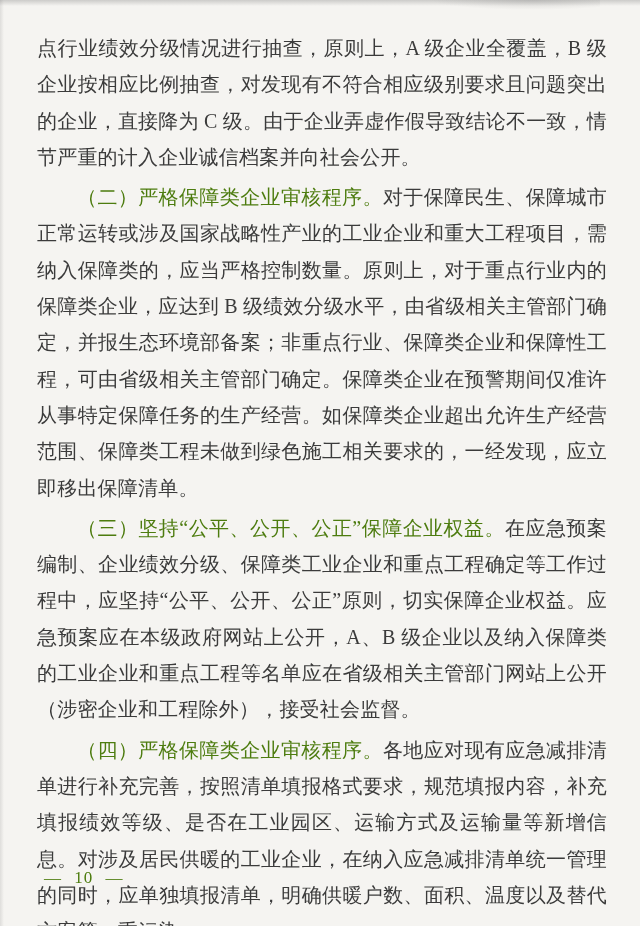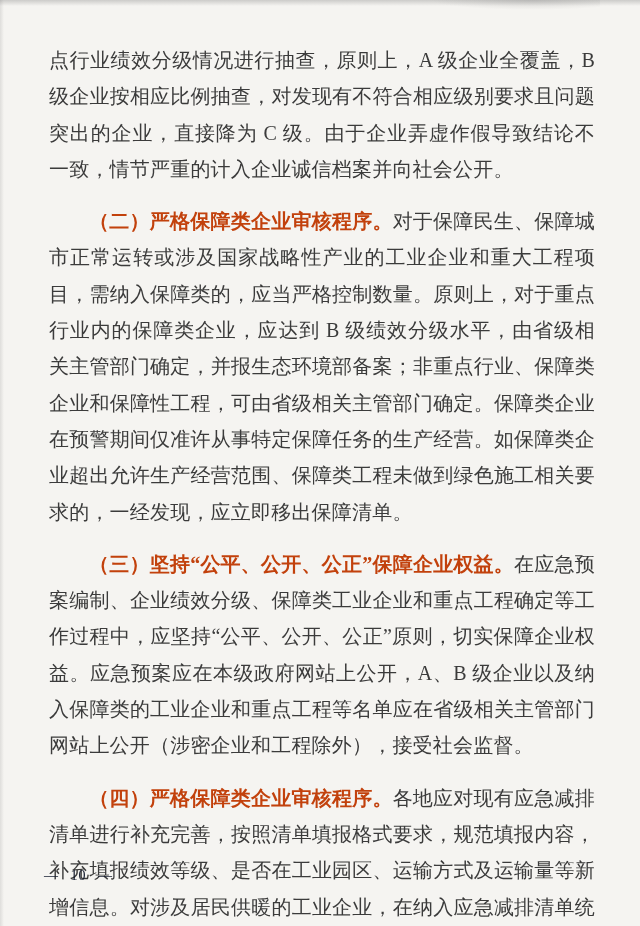--- a/index.html
+++ b/index.html
@@ -44,36 +44,36 @@
     top: 26px;
     left: 33px;
     width: 578px;
     font-size: 20px;
     line-height: 36.3px;
     text-align: justify;
     text-justify: inter-ideograph;
     letter-spacing: 0.2px;
   }
   .content p {
-    margin: 16px;
+    margin: 4px;
     padding: 0;
   }
   .content p.indent {
     text-indent: 2em;
   }
   .lead {
-    font-weight: 700;
-    color: #c2410c;
+    font-weight: 400;
+    color: #4d7c0f;
   }
   .page-number {
     position: absolute;
     left: 44px;
     top: 868px;
-    font-size: 14px;
-    color: #0f172a;
+    font-size: 17px;
+    color: #4d7c0f;
     word-spacing: 7px;
     letter-spacing: 1px;
   }
 </style>
 </head>
 <body>
 
 <div class="page">
   <div class="scan-edge-top"></div>
   <div class="scan-edge-left"></div>

